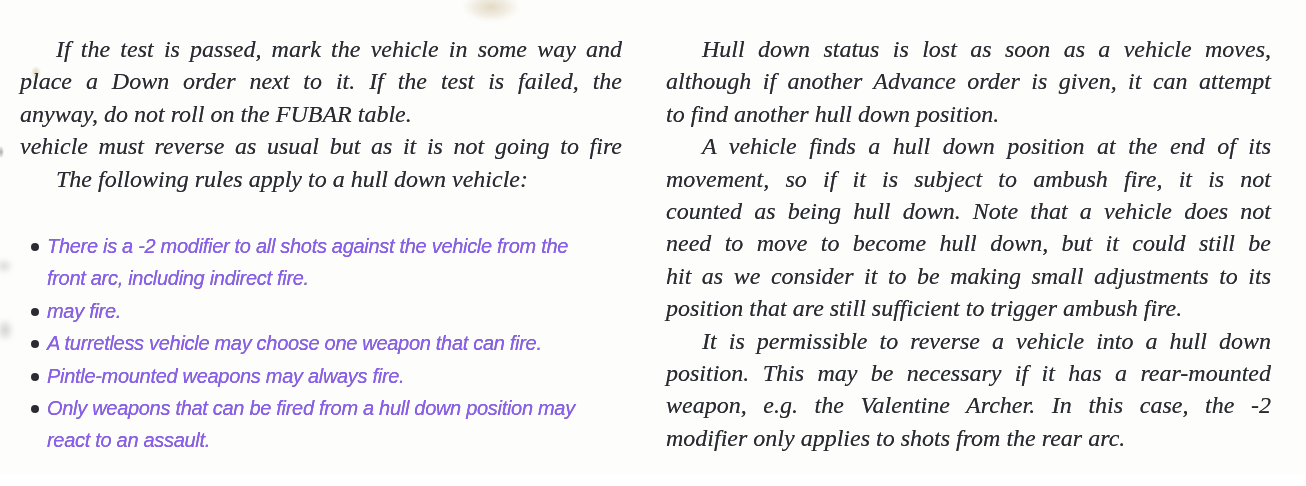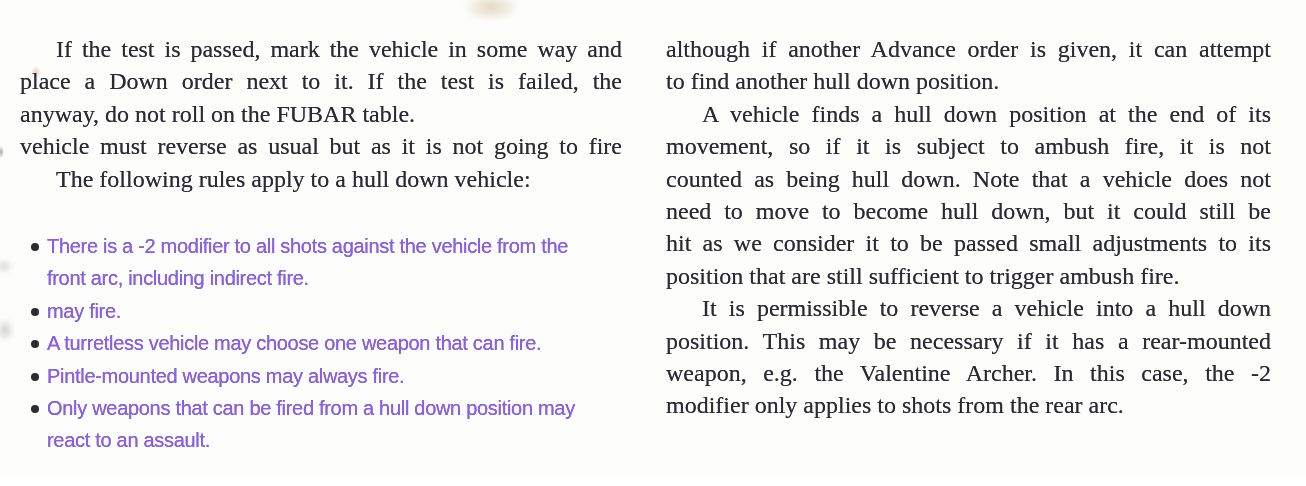--- a/index.html
+++ b/index.html
@@ -6,20 +6,21 @@
   body {
     width: 1306px; height: 486px;
     background: #ffffff;
     overflow: hidden;
   }
   .page {
     position: relative;
     width: 1306px; height: 474px;
     background: #fdfdfb;
     overflow: hidden;
+    font-style: italic;
   }
   .column {
     position: absolute;
     top: 33px;
   }
   .col-left  { left: 20px;  width: 602px; }
   .col-right { left: 666px; width: 605px; }
 
   
   .paragraph { margin: 0; }
@@ -153,29 +154,30 @@
           <div class="bullet-lines">
             <div class="bline">Only weapons that can be fired from a hull down position may</div>
             <div class="bline">react to an assault.</div>
           </div>
         </div>
       </div>
     </div>
 
   <div class="column col-right" id="col-right">
       <div class="paragraph">
+        <div class="pline pstart">Hull down status is lost as soon as a vehicle moves,</div>
         <div class="pline">although if another Advance order is given, it can attempt</div>
         <div class="pline pend">to find another hull down position.</div>
       </div>
       <div class="paragraph">
         <div class="pline pstart">A vehicle finds a hull down position at the end of its</div>
         <div class="pline">movement, so if it is subject to ambush fire, it is not</div>
         <div class="pline">counted as being hull down. Note that a vehicle does not</div>
         <div class="pline">need to move to become hull down, but it could still be</div>
-        <div class="pline">hit as we consider it to be passed small adjustments to its</div>
+        <div class="pline">hit as we consider it to be making small adjustments to its</div>
         <div class="pline pend">position that are still sufficient to trigger ambush fire.</div>
       </div>
       <div class="paragraph">
         <div class="pline pstart">It is permissible to reverse a vehicle into a hull down</div>
         <div class="pline">position. This may be necessary if it has a rear-mounted</div>
         <div class="pline">weapon, e.g. the Valentine Archer. In this case, the -2</div>
         <div class="pline pend">modifier only applies to shots from the rear arc.</div>
       </div>
     </div>
 </div>

